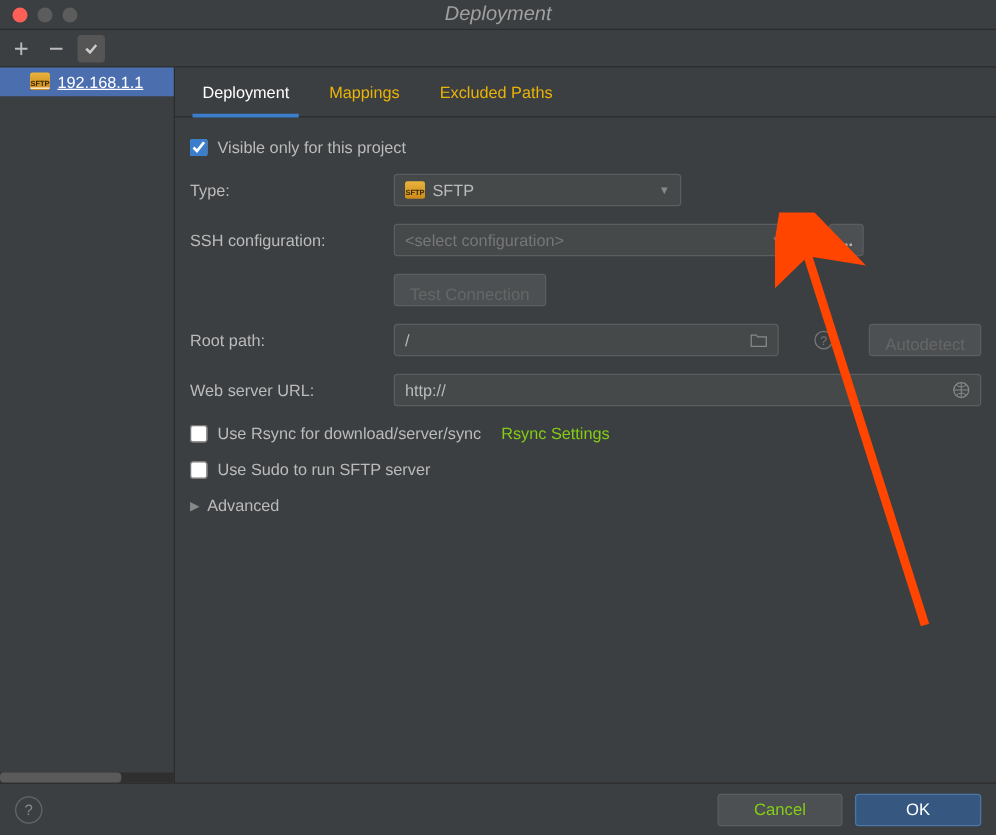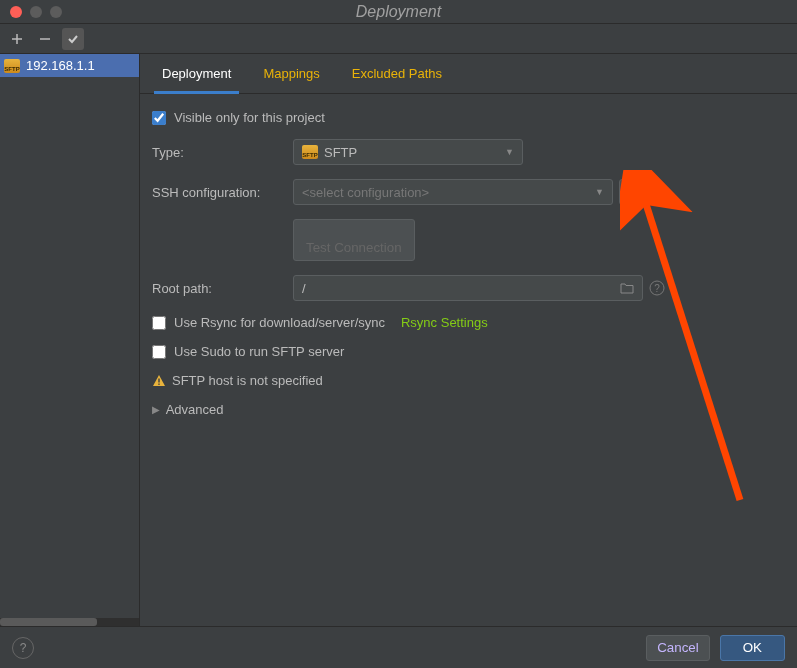--- a/index.html
+++ b/index.html
@@ -73,25 +73,26 @@
     .sidebar {
       width: 140px;
       background: #3c3f41;
       border-right: 1px solid #2b2b2b;
       position: relative;
       display: flex;
       flex-direction: column;
     }
     .sidebar-item {
       display: flex;
-      align-items: flex-end;
-      padding: 4px 4px;
+      align-items: flex-start;
+      padding: 4px 24px;
       gap: 6px;
       cursor: pointer;
       color: #ddd;
+      text-decoration: underline;
     }
     .sidebar-item.selected {
       background: #4b6eaf;
       color: #fff;
     }
     .sftp-icon {
       width: 16px;
       height: 14px;
       background: linear-gradient(#e8b33c,#cd8a1b);
       border-radius: 2px;
@@ -149,21 +150,21 @@
     }
     .form-area {
       padding: 16px 12px;
       display: flex;
       flex-direction: column;
       gap: 14px;
     }
     .row {
       display: flex;
       align-items: center;
-      gap: 6px;
+      gap: 28px;
     }
     .label {
       width: 135px;
       color: #bbb;
     }
     .checkbox-row { display:flex; align-items:flex-end; gap:8px; }
     input[type="checkbox"] {
       width: 14px;
       height: 14px;
       accent-color: #3b7ecb;
@@ -186,21 +187,21 @@
     .dots-btn {
       width: 28px; height: 26px;
       background: #4c5052; border:1px solid #5a5e60;
       border-radius:3px; display:flex;align-items:center;justify-content:center;
       cursor:pointer; color:#bbb; font-weight:bold;
     }
     .btn {
       background: #4c5052;
       border: 1px solid #5a5e60;
       color: #bbb;
-      padding: 20px 12px;
+      padding: 8px 12px;
       border-radius: 3px;
       cursor: pointer;
       height: 26px;
     }
     .btn.disabled { color:#666; cursor:default; }
     .text-input {
       background: #45494a;
       border: 1px solid #5a5e60;
       border-radius: 3px;
       color: #bbb;
@@ -221,25 +222,25 @@
       padding: 0 12px;
     }
     .help-btn {
       width:22px;height:22px;border-radius:50%;border:1px solid #666;
       display:flex;align-items:center;justify-content:center;
       color:#888;cursor:pointer;font-size:12px;
     }
     .footer-right { display:flex; gap:10px; }
     .btn-primary {
       background:#365880; border:1px solid #4a76a8; color:#fff;
-      padding: 4px 22px; border-radius:3px;cursor:pointer;height:26px;
+      padding: 4px 40px; border-radius:3px;cursor:pointer;height:26px;
     }
     .btn-default {
-      background:#4c5052; border:1px solid #5a5e60; color:#c4b5fd;
-      padding: 4px 10px; border-radius:3px;cursor:pointer;height:26px;text-align:center;
+      background:#4c5052; border:1px solid #5a5e60; color:#84cc16;
+      padding: 4px 28px; border-radius:3px;cursor:pointer;height:26px;text-align:center;
     }
     .arrow-annotation {
       position:absolute;
       left: 620px;
       top: 170px;
       pointer-events:none;
     }
   </style>
 </head>
 <body>
@@ -327,42 +328,45 @@
         <div class="text-input root-input">
           <span>/</span>
           <svg width="14" height="12" viewBox="0 0 14 12">
               <path d="M1 2h4l1 1.5h7V11H1z" fill="none" stroke="#888" stroke-width="1"></path>
             </svg>
         </div>
         <svg width="16" height="16" viewBox="0 0 16 16" style="cursor:pointer">
             <circle cx="8" cy="8" r="7" fill="none" stroke="#777"></circle>
             <text x="8" y="12" text-anchor="middle" fill="#777" font-size="10">?</text>
           </svg>
-      </div>
-
+        <button class="btn disabled" style="margin-left:auto"><span>Autodetect</span></button>
+      </div>
+
+      <div class="row">
+        <div class="label">Web server URL:</div>
+        <div class="text-input url-input">
+          <span>http://</span>
+          <svg width="14" height="14" viewBox="0 0 14 14">
+              <circle cx="7" cy="7" r="6" fill="none" stroke="#888"></circle>
+              <path d="M1 7h12M7 1v12M3 3q4 3 8 0M3 11q4 -3 8 0" fill="none" stroke="#888" stroke-width="0.8"></path>
+            </svg>
+        </div>
+      </div>
 
       <div class="checkbox-row">
         <input type="checkbox" style="">
         <span>Use Rsync for download/server/sync</span>
         <span class="link" style="margin-left:8px">Rsync Settings</span>
       </div>
 
       <div class="checkbox-row">
         <input type="checkbox" style="">
         <span>Use Sudo to run SFTP server</span>
       </div>
 
-      <div class="row" style="gap:6px">
-        <svg width="14" height="14" viewBox="0 0 14 14">
-            <path d="M7 1L13 12H1z" fill="#e8b33c"></path>
-            <rect x="6.3" y="4.5" width="1.4" height="4" fill="#3c3f41"></rect>
-            <rect x="6.3" y="9.5" width="1.4" height="1.4" fill="#3c3f41"></rect>
-          </svg>
-        <span>SFTP host is not specified</span>
-      </div>
 
       <div class="expand-row">
         <span style="font-size:10px;color:#888">▶</span>
         <span>Advanced</span>
       </div>
     </div>
   </div>
 </div>
 
 <div class="footer">

